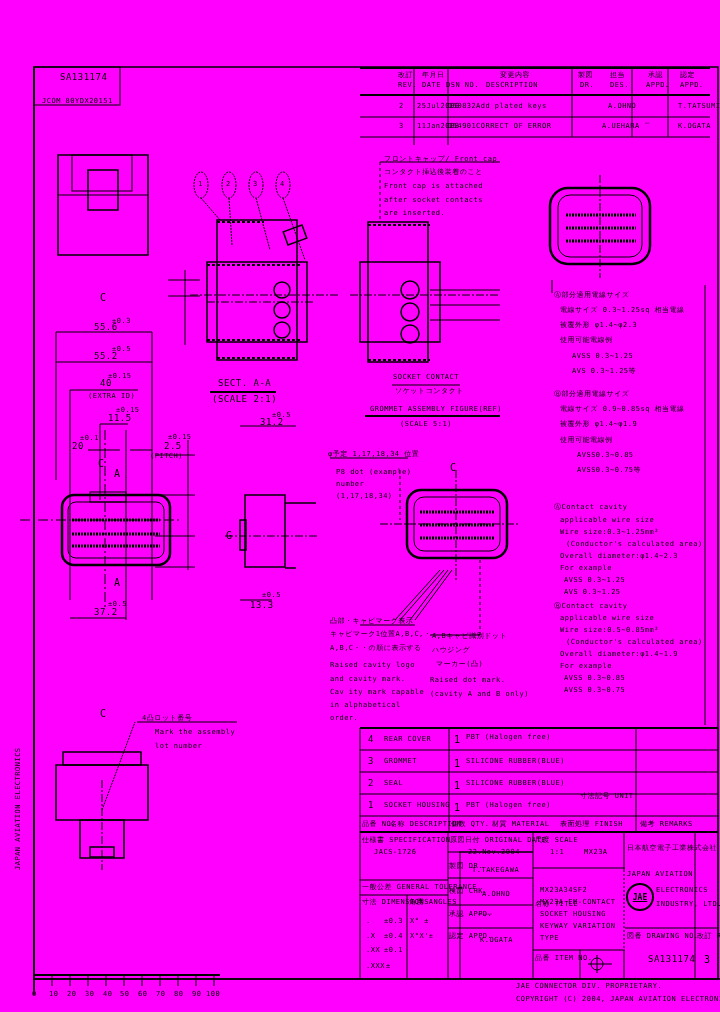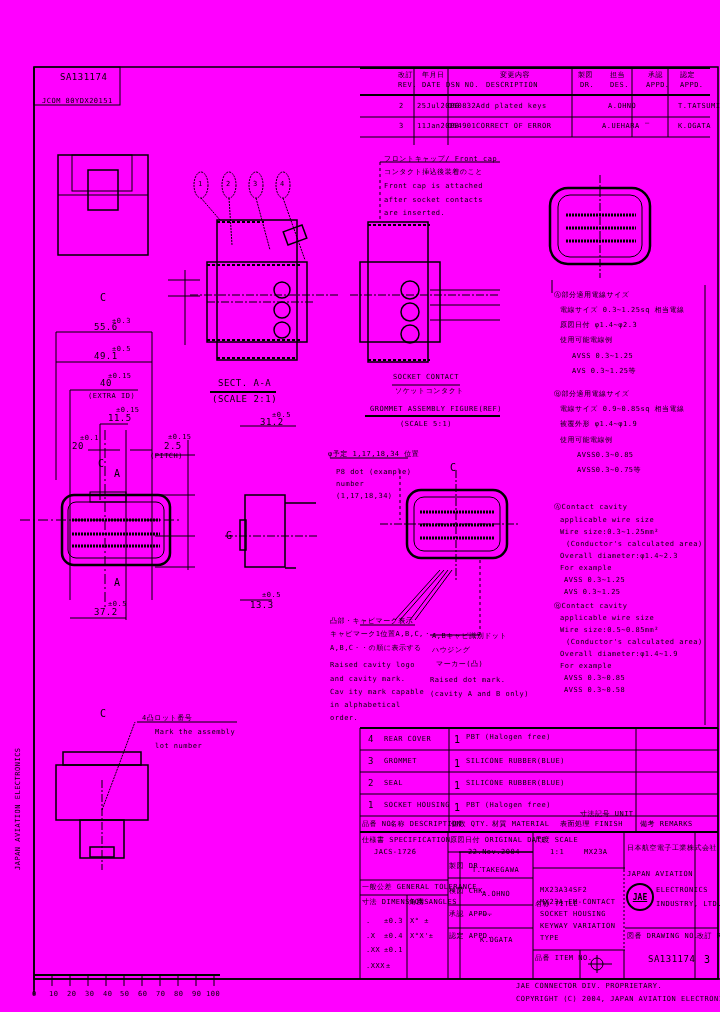--- a/index.html
+++ b/index.html
@@ -292,21 +292,21 @@
 <div class="t t9" style="left:218px;top:378px">SECT. A-A</div>
 <div class="t t9" style="left:212px;top:394px">(SCALE 2:1)</div>
 <div class="t t7" style="left:393px;top:373px">SOCKET CONTACT</div>
 <div class="t t7" style="left:395px;top:387px">ソケットコンタクト</div>
 <div class="t t7" style="left:370px;top:405px">GROMMET ASSEMBLY FIGURE(REF)</div>
 <div class="t t7" style="left:400px;top:420px">(SCALE 5:1)</div>
 
 <div>
   <div class="t t7" style="left:554px;top:291px">Ⓐ部分適用電線サイズ</div>
   <div class="t t7" style="left:560px;top:306px">電線サイズ 0.3~1.25sq 相当電線</div>
-  <div class="t t7" style="left:560px;top:321px">原図日付 φ1.4~φ2.3</div>
+  <div class="t t7" style="left:560px;top:321px">被覆外形 φ1.4~φ2.3</div>
   <div class="t t7" style="left:560px;top:336px">使用可能電線例</div>
   <div class="t t7" style="left:572px;top:352px">AVSS 0.3~1.25</div>
   <div class="t t7" style="left:572px;top:367px">AVS 0.3~1.25等</div>
 
   <div class="t t7" style="left:554px;top:390px">Ⓑ部分適用電線サイズ</div>
   <div class="t t7" style="left:560px;top:405px">電線サイズ 0.9~0.85sq 相当電線</div>
   <div class="t t7" style="left:560px;top:420px">被覆外形 φ1.4~φ1.9</div>
   <div class="t t7" style="left:560px;top:436px">使用可能電線例</div>
   <div class="t t7" style="left:577px;top:451px">AVSS0.3~0.85</div>
   <div class="t t7" style="left:577px;top:466px">AVSS0.3~0.75等</div>
@@ -320,32 +320,32 @@
   <div class="t t7" style="left:564px;top:576px">AVSS 0.3~1.25</div>
   <div class="t t7" style="left:564px;top:588px">AVS 0.3~1.25</div>
 
   <div class="t t7" style="left:554px;top:602px">ⒷContact cavity</div>
   <div class="t t7" style="left:560px;top:614px">applicable wire size</div>
   <div class="t t7" style="left:560px;top:626px">Wire size:0.5~0.85mm²</div>
   <div class="t t7" style="left:566px;top:638px">(Conductor's calculated area)</div>
   <div class="t t7" style="left:560px;top:650px">Overall diameter:φ1.4~1.9</div>
   <div class="t t7" style="left:560px;top:662px">For example</div>
   <div class="t t7" style="left:564px;top:674px">AVSS 0.3~0.85</div>
-  <div class="t t7" style="left:564px;top:686px">AVSS 0.3~0.58</div>
+  <div class="t t7" style="left:564px;top:686px">AVSS 0.3~0.75</div>
 </div>
 
 <div class="t t7" style="left:328px;top:450px">φ予定 1,17,18,34 位置</div>
 <div class="t t7" style="left:336px;top:468px">P8 dot (example)</div>
 <div class="t t7" style="left:336px;top:480px">number</div>
 <div class="t t7" style="left:336px;top:492px">(1,17,18,34)</div>
 
 <div class="t t7" style="left:112px;top:317px">±0.3</div>
 <div class="t t9" style="left:94px;top:322px">55.6</div>
 <div class="t t7" style="left:112px;top:345px">±0.5</div>
-<div class="t t9" style="left:94px;top:351px">49.1</div>
+<div class="t t9" style="left:94px;top:351px">55.2</div>
 <div class="t t7" style="left:108px;top:372px">±0.15</div>
 <div class="t t9" style="left:100px;top:378px">40</div>
 <div class="t t7" style="left:88px;top:392px">(EXTRA ID)</div>
 <div class="t t7" style="left:116px;top:406px">±0.15</div>
 <div class="t t9" style="left:108px;top:413px">11.5</div>
 <div class="t t7" style="left:80px;top:434px">±0.1</div>
 <div class="t t9" style="left:72px;top:441px">20</div>
 <div class="t t7" style="left:168px;top:433px">±0.15</div>
 <div class="t t9" style="left:164px;top:441px">2.5</div>
 <div class="t t7" style="left:150px;top:452px">(PITCH)</div>
@@ -437,21 +437,21 @@
   <div class="t t7" style="left:472px;top:866px">T.TAKEGAWA</div>
   <div class="t t7" style="left:449px;top:887px">検図 CHK.</div>
   <div class="t t7" style="left:482px;top:890px">A.OHNO</div>
   <div class="t t7" style="left:449px;top:910px">承認 APPD.</div>
   <div class="t t7" style="left:478px;top:910px">———</div>
   <div class="t t7" style="left:449px;top:932px">認定 APPD.</div>
   <div class="t t7" style="left:480px;top:936px">K.OGATA</div>
 
   <div class="t t7" style="left:535px;top:836px">尺度 SCALE</div>
   <div class="t t7" style="left:550px;top:848px">1:1</div>
-  <div class="t t7" style="left:580px;top:810px">寸法記号 UNIT</div>
+  <div class="t t7" style="left:580px;top:792px">寸法記号 UNIT</div>
   <div class="t t7" style="left:584px;top:848px">MX23A</div>
 
   <div class="t t7" style="left:535px;top:900px">名称 TITLE</div>
   <div class="t t7" style="left:540px;top:886px">MX23A34SF2</div>
   <div class="t t7" style="left:540px;top:898px">MX23A EM-CONTACT</div>
   <div class="t t7" style="left:540px;top:910px">SOCKET HOUSING</div>
   <div class="t t7" style="left:540px;top:922px">KEYWAY VARIATION</div>
   <div class="t t7" style="left:540px;top:934px">TYPE</div>
 
   <div class="t t7" style="left:362px;top:883px">一般公差 GENERAL TOLERANCE</div>

